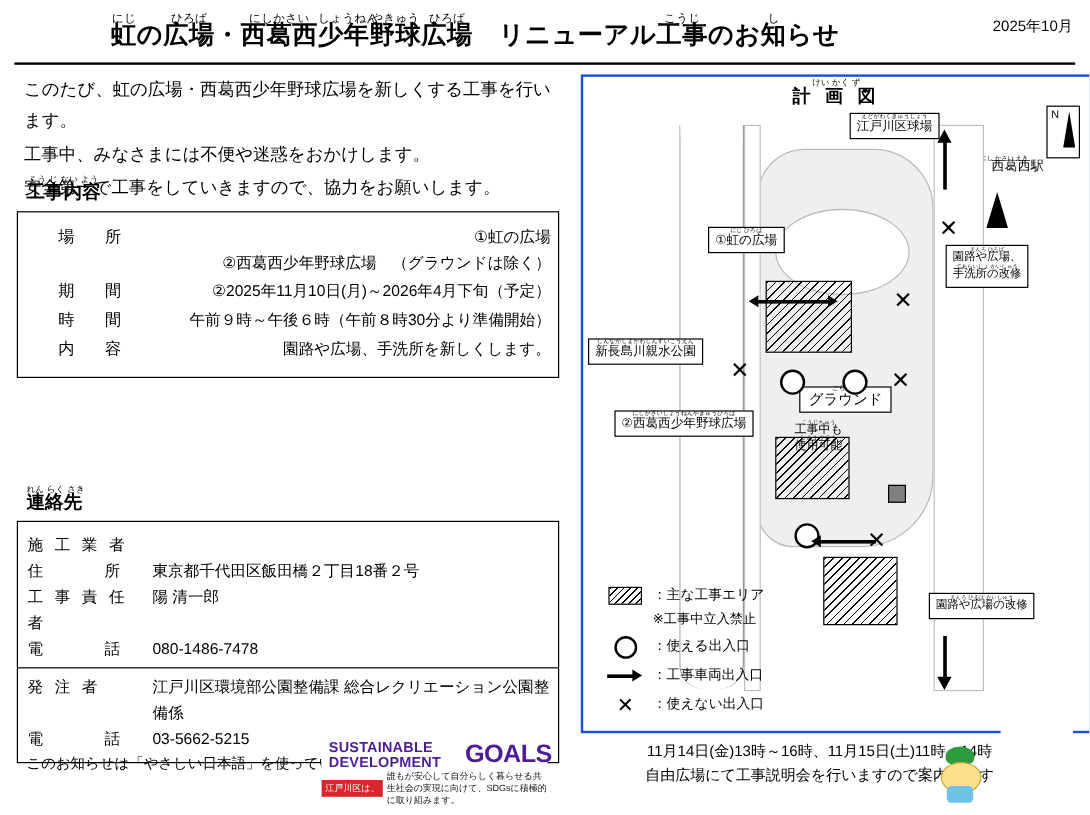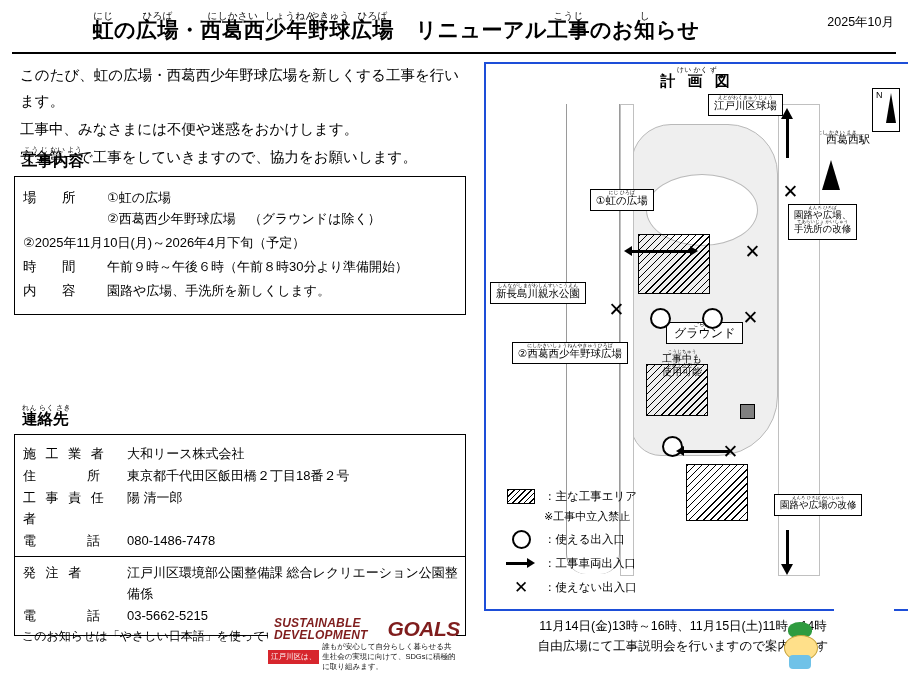--- a/index.html
+++ b/index.html
@@ -87,20 +87,21 @@
     border: 1px solid #000;
     position: relative;
   }
 
   
   #work-section { position: absolute; top: 152px; left: 14px; width: 452px; }
   #work-box {
     margin-top: 6px;
     padding: 10px 6px 10px 8px;
     width: 436px;
+    text-align: right;
   }
   .row { display: flex; font-size: 13px; line-height: 21px; margin-bottom: 3px; }
   .row .lbl {
     width: 84px;
     flex: 0 0 84px;
     letter-spacing: 6px;
     font-size: 13.5px;
   }
   .row .val { flex: 1; }
   .val .line { white-space: nowrap; }
@@ -135,25 +136,24 @@
     position: absolute;
     left: 268px;
     top: 612px;
     width: 188px;
     height: 56px;
     background: #fff;
   }
   #sdg-main {
     height: 34px;
     background: #ffffff;
-    color: #7f1d1d;
+    color: #4c1d95;
     display: flex;
     align-items: center;
     padding-left: 6px;
-    font-style: italic;
   }
   #sdg-word1 { font-size: 12px; font-weight: bold; line-height: 12px; letter-spacing: .2px; }
   #sdg-word2 { font-size: 12px; font-weight: bold; line-height: 12px; letter-spacing: .2px; }
   #sdg-goals {
     font-size: 21px; font-weight: bold; margin-left: 20px; letter-spacing: -0.5px;
   }
   #sdg-sub {
     margin-top: 1px;
     height: 20px;
     display: flex;
@@ -427,20 +427,21 @@
 
       <div class="row">
         <div class="lbl">場　所</div>
         <div class="val">
           <div class="line">①虹の広場</div>
           <div class="line">②西葛西少年野球広場　（グラウンドは除く）</div>
         </div>
       </div>
 
       <div class="row">
+        <div class="lbl">期　間</div>
         <div class="val">
           <div class="line">②2025年11月10日(月)～2026年4月下旬（予定）</div>
         </div>
       </div>
 
       <div class="row">
         <div class="lbl">時　間</div>
         <div class="val">
           <div class="line">午前９時～午後６時（午前８時30分より準備開始）</div>
         </div>
@@ -456,21 +457,20 @@
     </div>
   </div>
 
   <div id="contact-section">
     <div class="section-head">
       <span class="ruby"><span class="rt">れん らく さき</span><span class="rb">連絡先</span></span>
     </div>
     <div id="contact-box" class="boxed">
       <div class="row">
         <div class="lbl">施 工 業 者</div>
-        <div class="val">大和リース株式会社</div>
       </div>
       <div class="row">
         <div class="lbl">住　　　所</div>
         <div class="val">東京都千代田区飯田橋２丁目18番２号</div>
       </div>
       <div class="row">
         <div class="lbl">工 事 責 任 者</div>
         <div class="val">陽 清一郎</div>
       </div>
       <div class="row">

